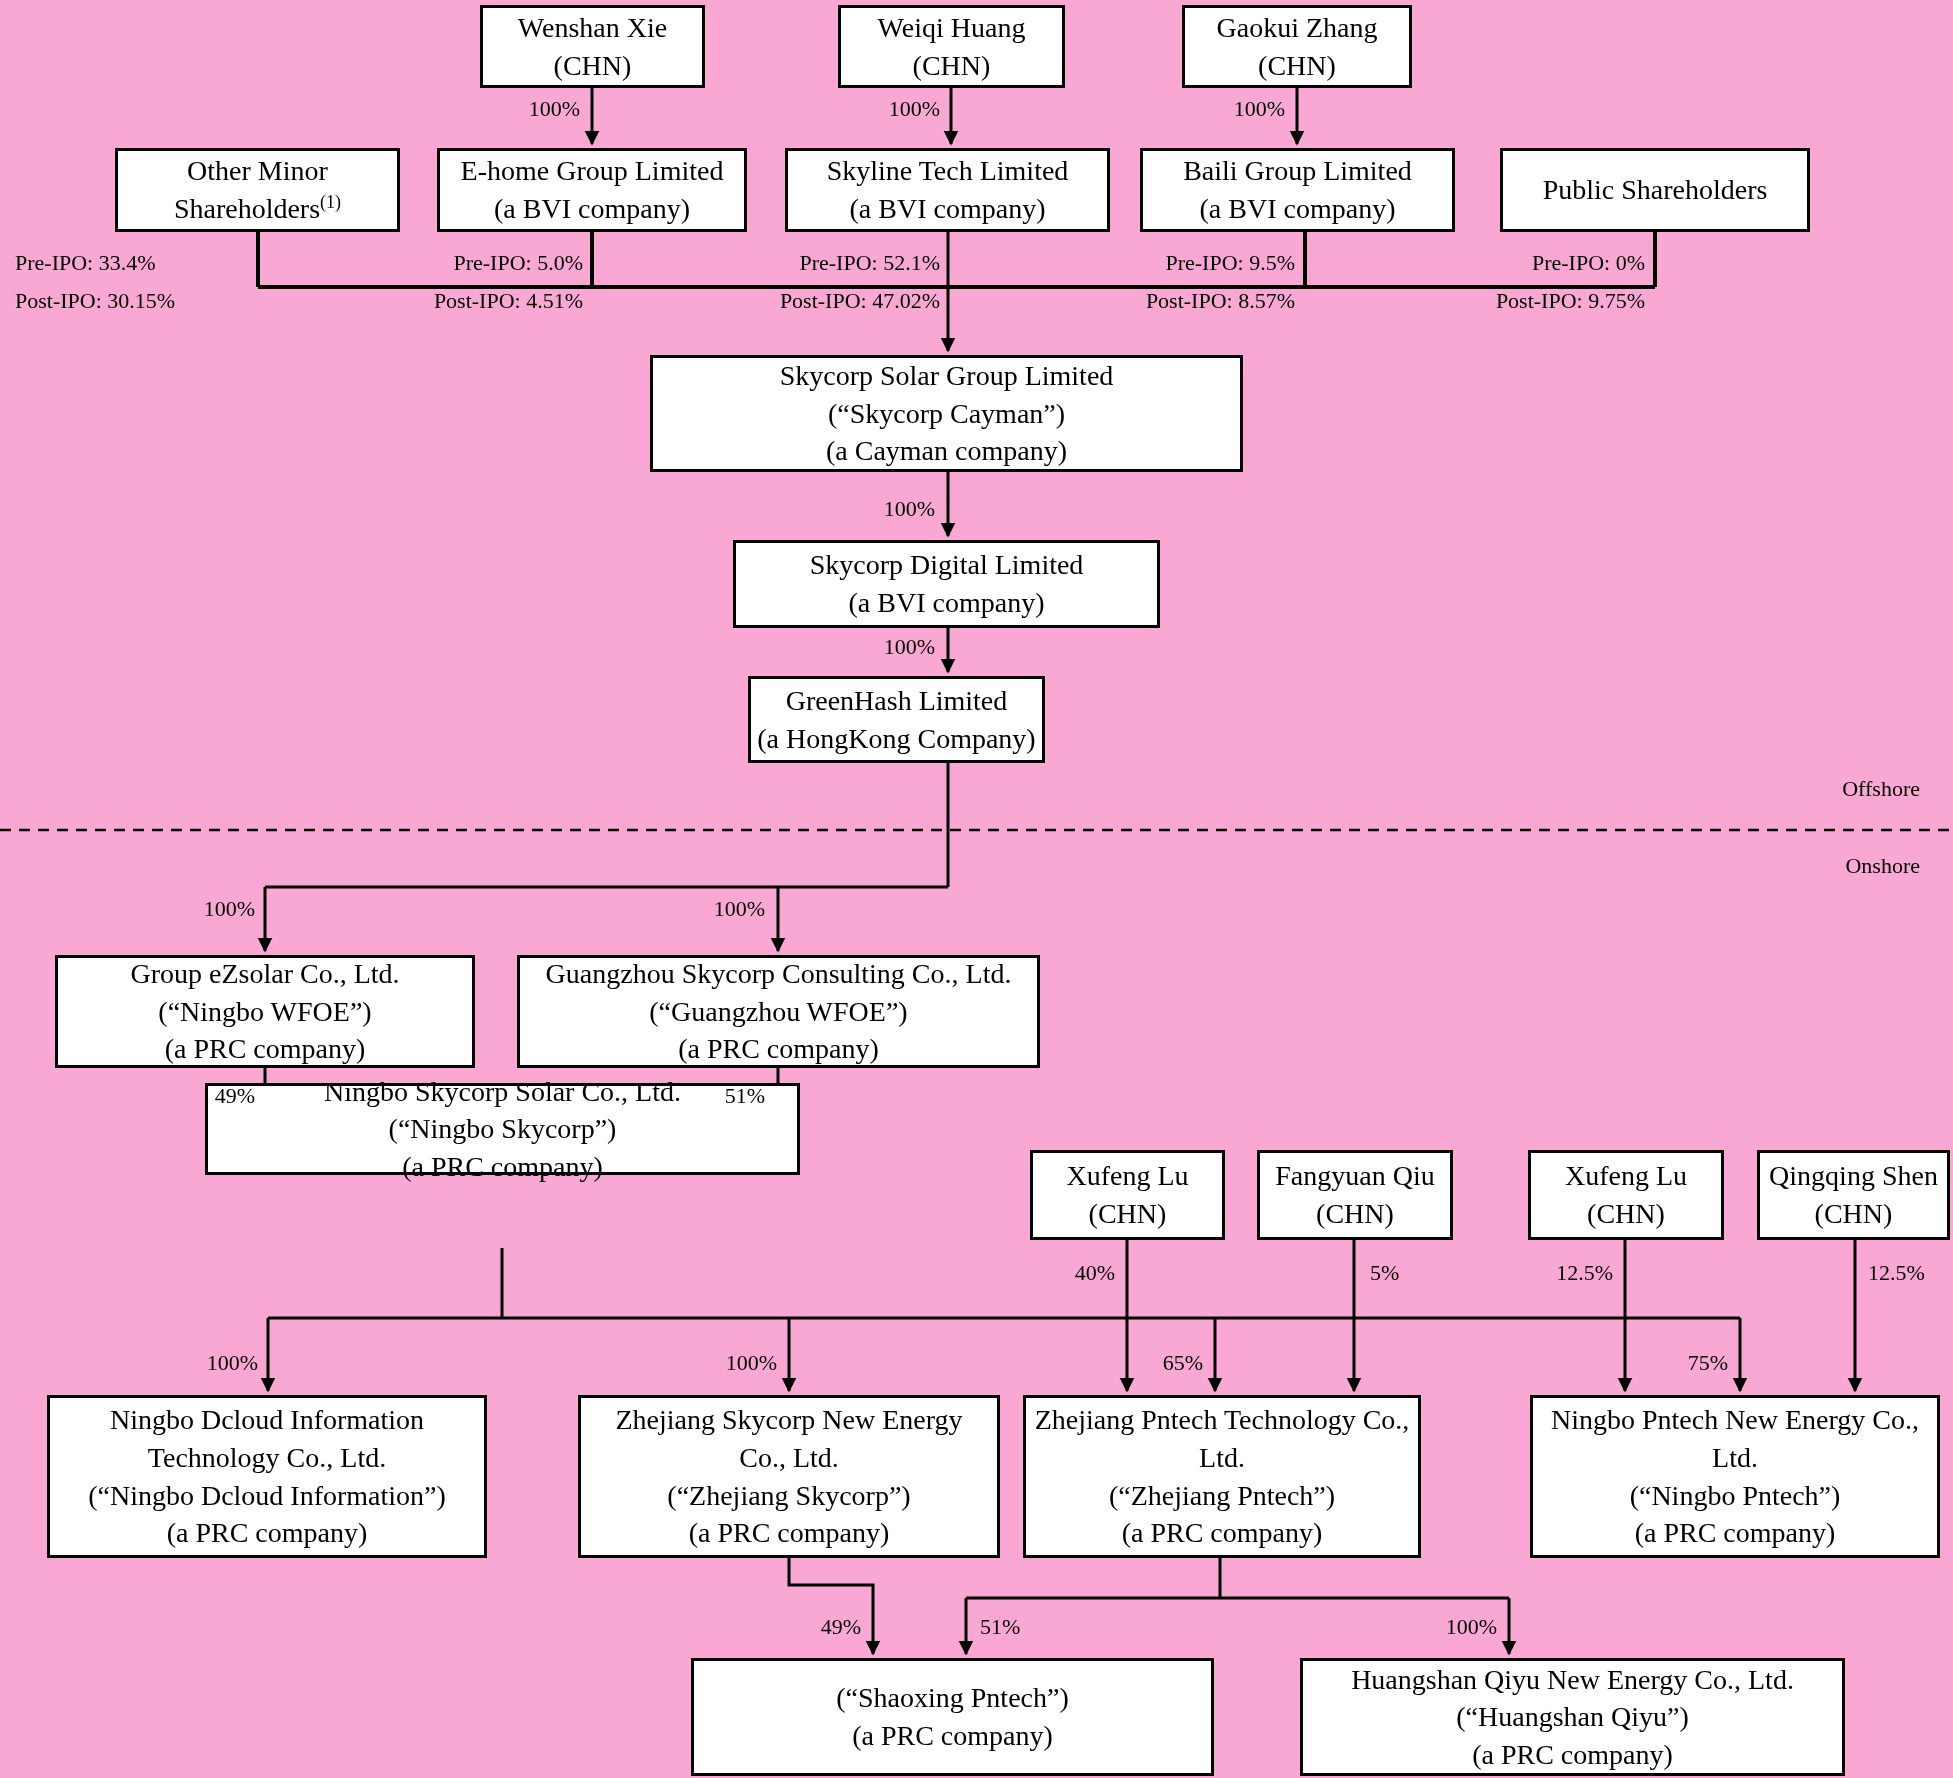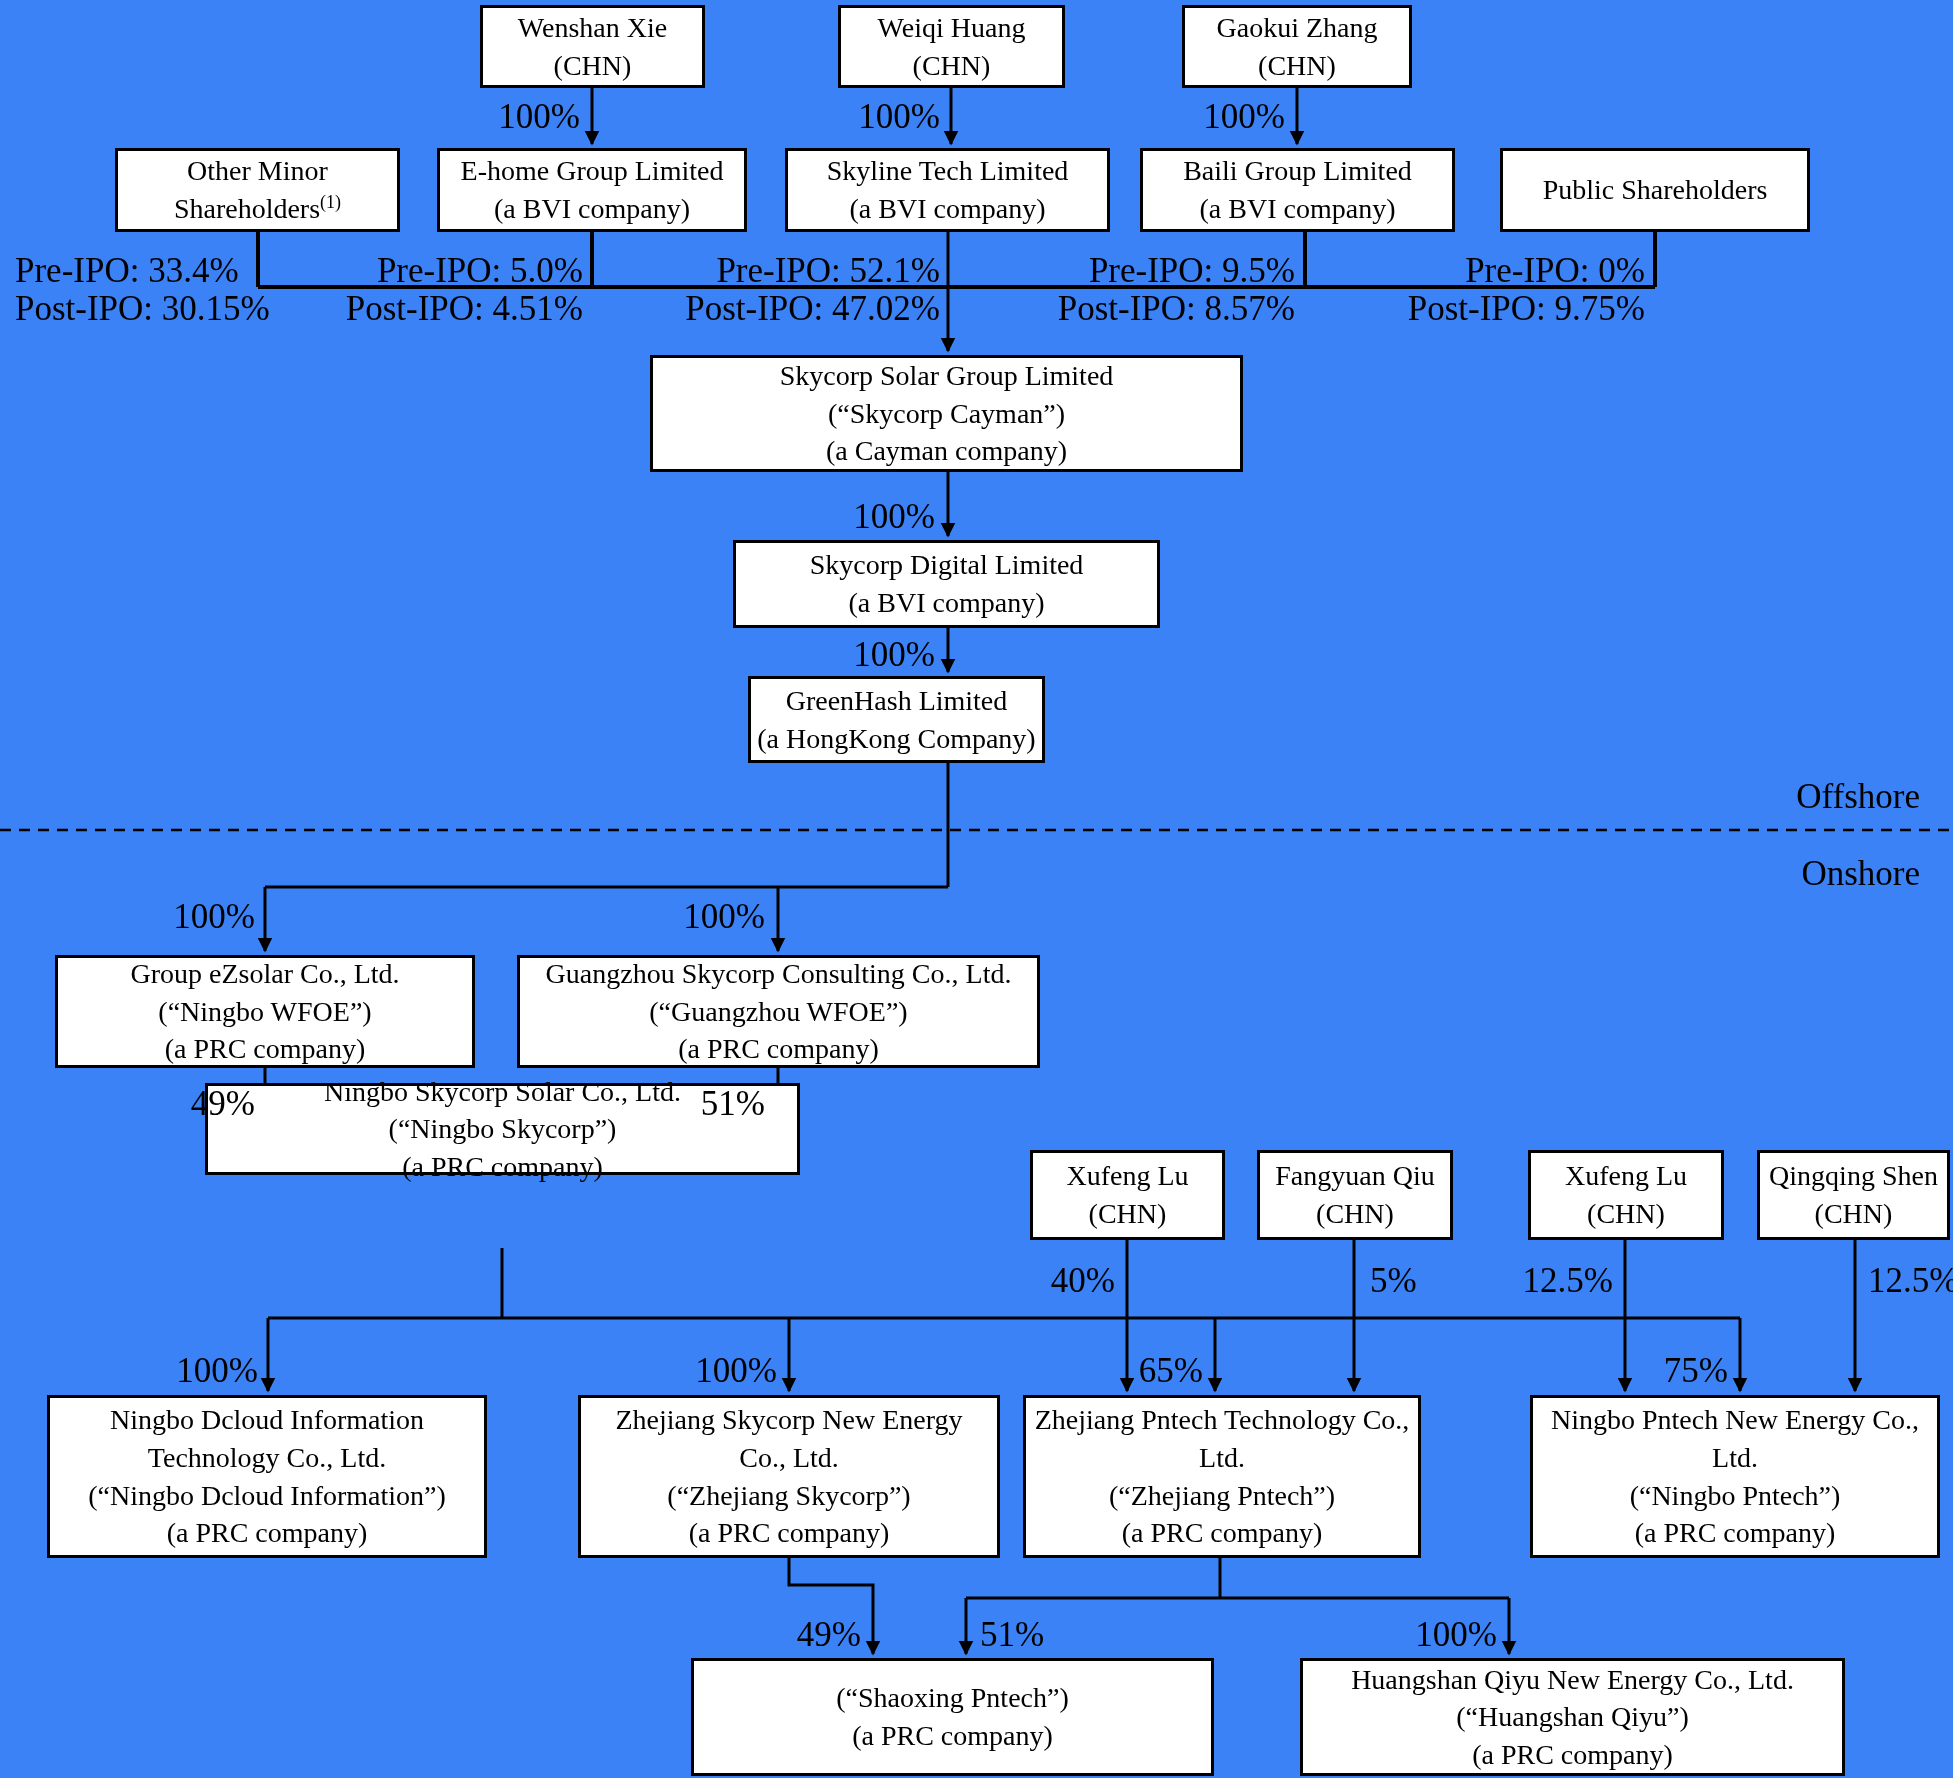--- a/index.html
+++ b/index.html
@@ -1,24 +1,24 @@
 <!DOCTYPE html>
 <html><head>
 <meta charset="utf-8">
 <style>
   html,body{margin:0;padding:0;background:#ffffff;}
-  #canvas{position:relative;width:1953px;height:1778px;background:#3b82f6;
+  #canvas{position:relative;width:1953px;height:1778px;background:#f9a8d4;
           font-family:"Liberation Serif","DejaVu Serif",serif;color:#000;}
   #wires{position:absolute;left:0;top:0;width:1953px;height:1778px;}
   .node{position:absolute;box-sizing:border-box;border:3px solid #000;background:#fff;
         display:flex;flex-direction:column;align-items:center;justify-content:center;
         text-align:center;font-size:28px;line-height:1.34;padding:2px;}
   .node span{display:block;white-space:nowrap;}
   .node sup{font-size:18px;line-height:0;}
-  .lbl{position:absolute;font-size:35px;line-height:1.2;white-space:nowrap;}
+  .lbl{position:absolute;font-size:22px;line-height:1.2;white-space:nowrap;}
   .r{text-align:right;}
 </style>
 </head>
 <body>
 
 <div id="canvas">
 
   <svg id="wires" xmlns="http://www.w3.org/2000/svg">
     <defs>
       <marker id="arr" viewBox="0 0 10 10" refX="9" refY="5" markerWidth="15" markerHeight="18" markerUnits="userSpaceOnUse" orient="auto">

